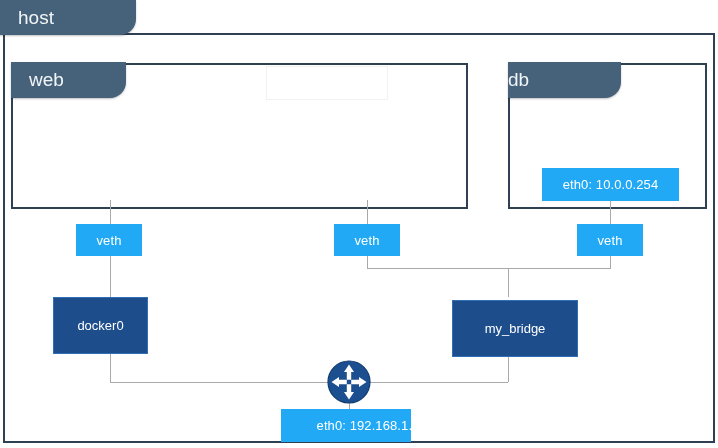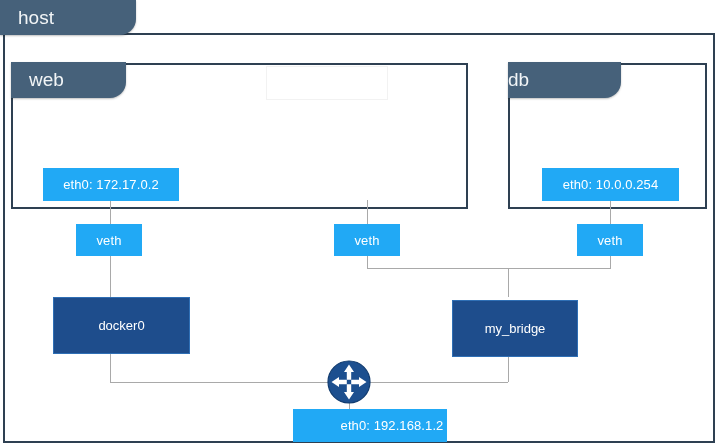--- a/index.html
+++ b/index.html
@@ -135,46 +135,43 @@
   <div class="line-h" style="left:367px; top:268px; width:244px;"></div>
 
   <div class="line-v" style="left:508px; top:268px; height:29px;"></div>
 
   <div class="line-v" style="left:508px; top:354px; height:28px;"></div>
 
   <div class="line-h" style="left:110px; top:382px; width:398px;"></div>
 
   <div class="line-v" style="left:349px; top:382px; height:27px;"></div>
 
-  <div class="node-blue" style="left:43px; top:168px; width:136px; height:33px;">
-    <span>eth0: 172.17.0.2</span>
-  </div>
 
 
   <div class="node-blue" style="left:542px; top:168px; width:137px; height:33px;">
     <span>eth0: 10.0.0.254</span>
   </div>
 
-  <div class="node-blue" style="left:293px; top:409px; width:154px; height:33px;padding-left:44px;">
+  <div class="node-blue" style="left:281px; top:409px; width:130px; height:33px;padding-left:44px;">
     <span>eth0: 192.168.1.2</span>
   </div>
 
   <div class="node-blue" style="left:76px; top:224px; width:66px; height:32px;">
     <span>veth</span>
   </div>
 
   <div class="node-blue" style="left:334px; top:224px; width:66px; height:32px;">
     <span>veth</span>
   </div>
 
   <div class="node-blue" style="left:577px; top:224px; width:66px; height:32px;">
     <span>veth</span>
   </div>
 
-  <div class="node-navy" style="left:53px; top:297px; width:137px; height:57px;align-items:center;">
+  <div class="node-navy" style="left:53px; top:297px; width:95px; height:57px;align-items:center;">
     <span>docker0</span>
   </div>
 
   <div class="node-navy" style="left:452px; top:300px; width:126px; height:57px;">
     <span>my_bridge</span>
   </div>
 
   <div class="router-icon" style="left:327px; top:360px;">
     <svg width="44" height="44" viewBox="0 0 44 44" aria-hidden="true">
       <circle cx="22" cy="22" r="21" fill="#1c4f8f"></circle>

